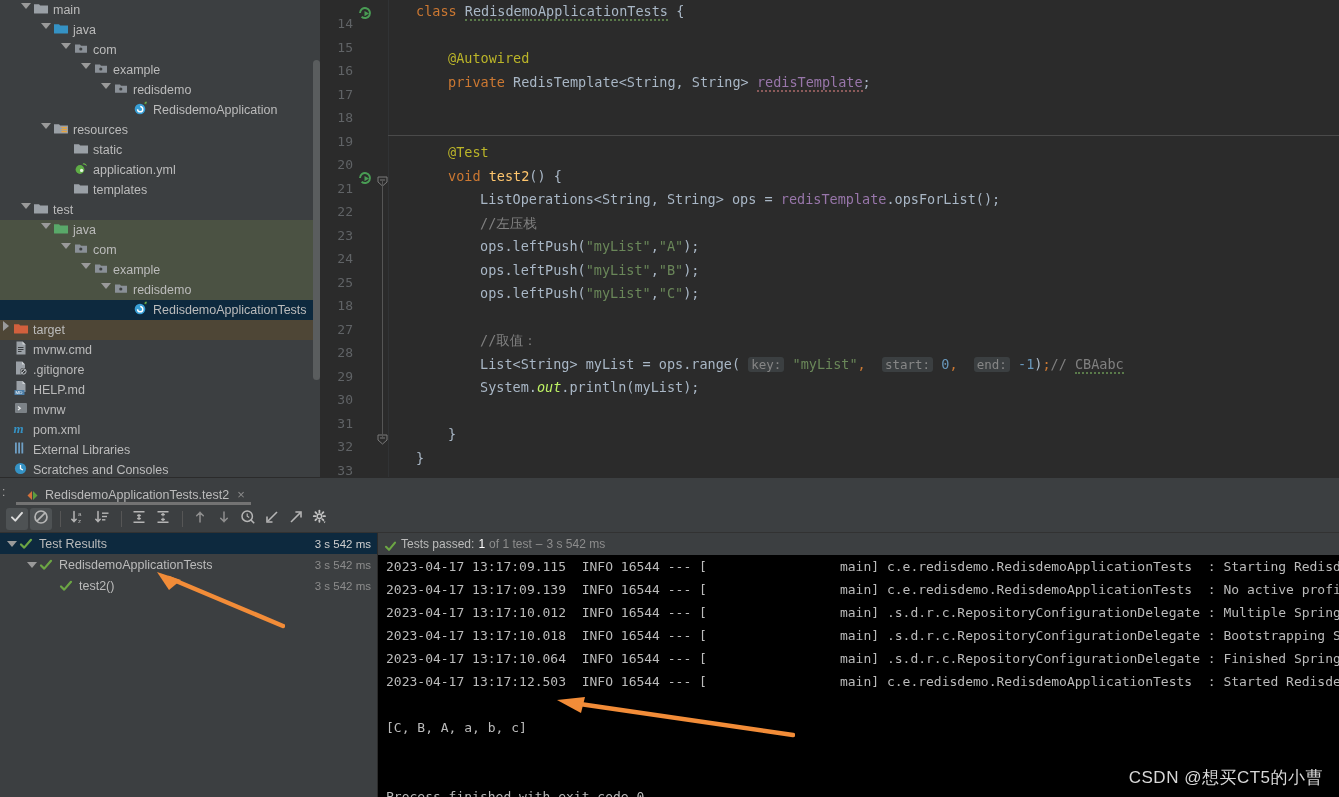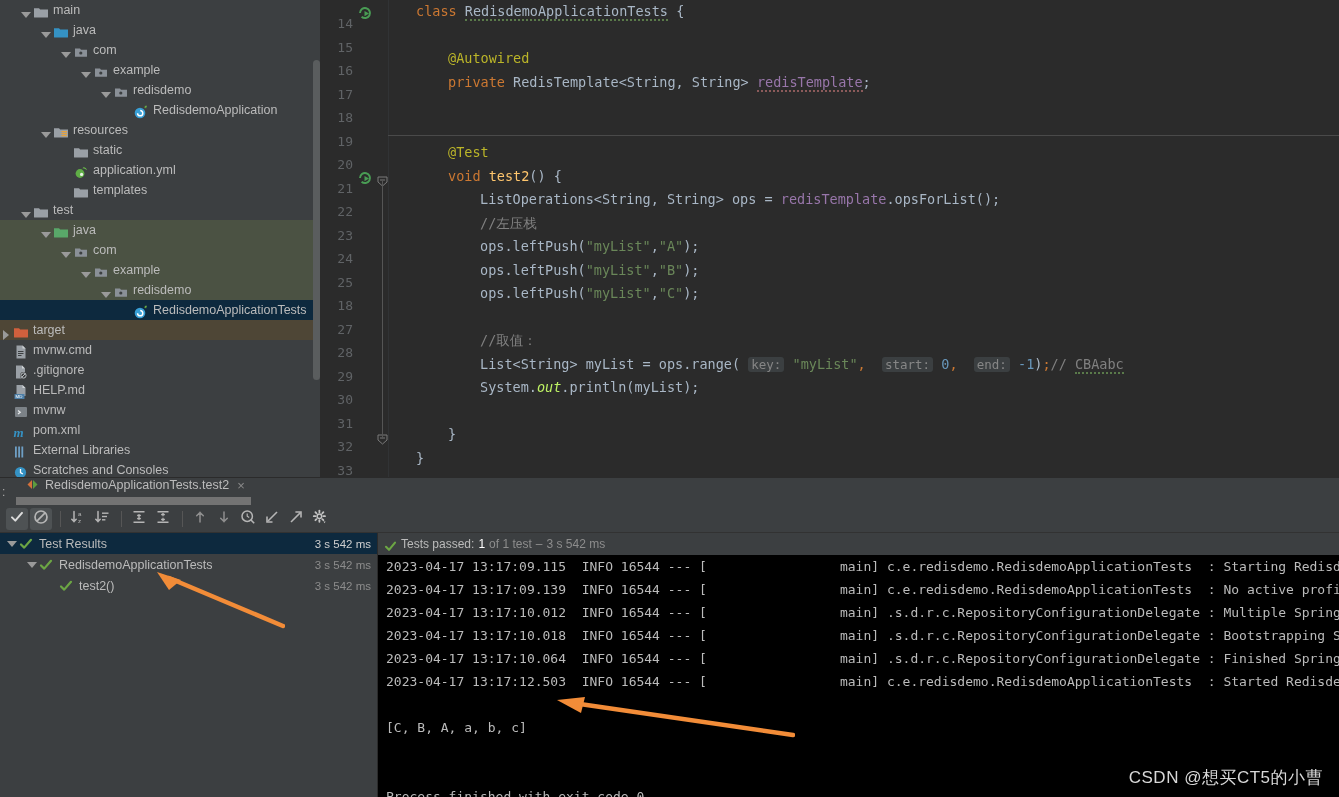--- a/index.html
+++ b/index.html
@@ -28,21 +28,21 @@
     position: relative;
     width: 320px; height: 477px;
     background: #3c3f41;
     overflow: hidden;
     flex: 0 0 320px;
   }
   .tree-row {
     position: relative;
     height: 20px;
     display: flex;
-    align-items: flex-end;
+    align-items: flex-start;
     font-size: 12.5px;
     color: #bbbbbb;
     white-space: nowrap;
     padding-right: 4px;
   }
   .tree-row.sel-green { background: #4b5243; }
   .tree-row.sel-blue  { background: #0d293e; }
   .tree-row.sel-brown { background: #4e4636; }
   .arrow {
     width: 11px; height: 11px;
@@ -147,24 +147,24 @@
     position: relative;
     height: 27px;
     background: #3c3f41;
     display: flex; align-items: center;
   }
   #tabbar .side-label {
     font-size: 12px; color: #a9a9a9; padding-left: 2px; width: 16px;
     overflow: hidden;
   }
   .run-tab {
-    display: flex; align-items: flex-start;
+    display: flex; align-items: flex-end;
     height: 27px; padding: 0 6px 0 10px;
     font-size: 12.5px; color: #bbbbbb;
-    border-bottom: 8px solid #737373;
+    border-bottom: 3px solid #737373;
   }
   .run-tab .close-x {
     margin-left: 8px; color: #8b8b8b; font-size: 13px;
   }
 
   #toolbar {
     position: relative;
     height: 28px;
     display: flex; align-items: center;
     padding-left: 6px;

